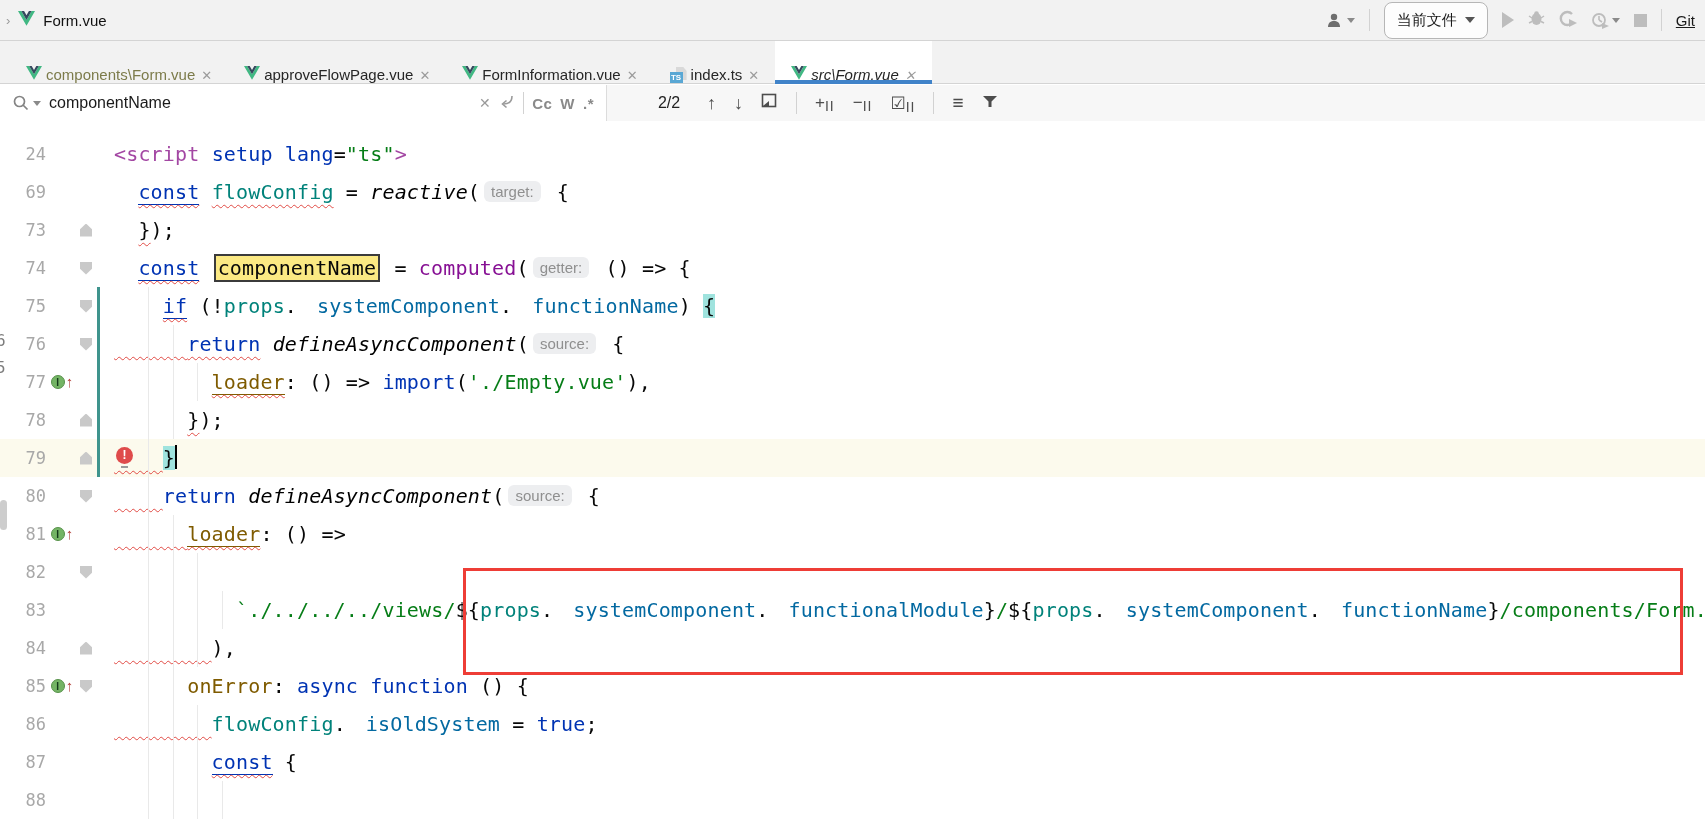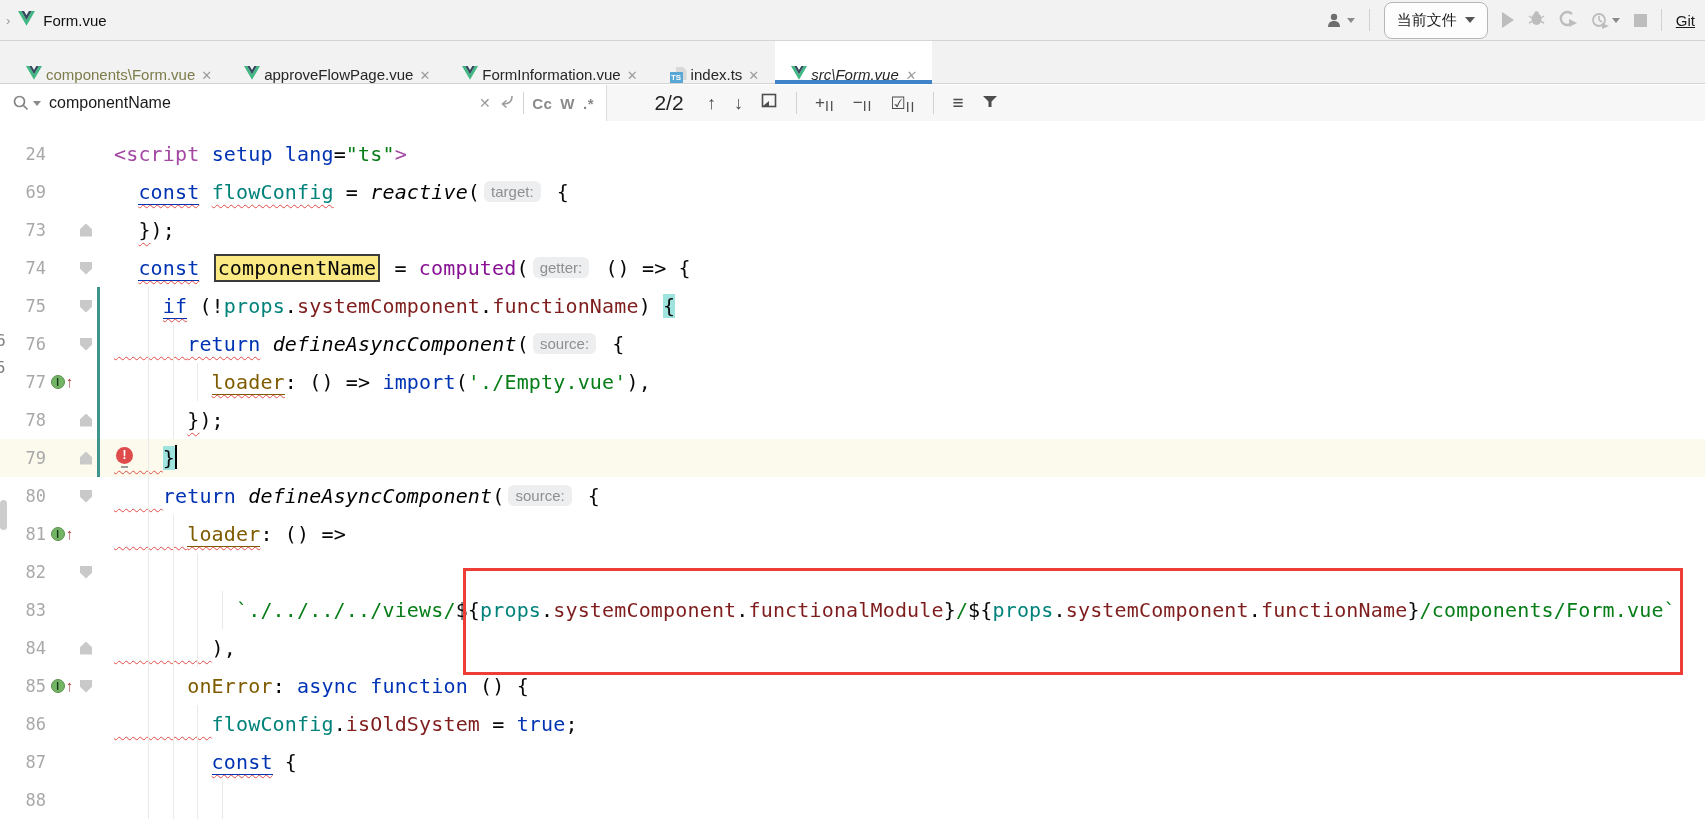--- a/index.html
+++ b/index.html
@@ -40,21 +40,21 @@
             font-size:8px;font-weight:bold;display:flex;align-items:center;justify-content:center;}
 
   
   #findbar{position:absolute;left:0;top:85px;width:100%;height:36px;background:#f7f7f7;
            border-bottom:1px solid #d4d4d4;display:flex;align-items:stretch;}
   #searchfield{width:607px;background:#fff;border-right:1px solid #dcdcdc;display:flex;
                align-items:center;padding:0 12px;box-sizing:border-box;gap:8px;}
   .query{font-size:16px;color:#1a1a1a;flex:1;}
   .toggle{color:#8a8a8a;font-size:15px;font-weight:bold;letter-spacing:.5px;}
   .find-right{display:flex;align-items:center;gap:18px;color:#565656;}
-  .counter{font-size:21px;color:#222;margin-left:42px;width:40px;text-align:center;}
+  .counter{font-size:16px;color:#222;margin-left:42px;width:40px;text-align:center;}
   .nav-arrow{font-size:18px;color:#4d4d4d;}
   .mini{font-size:17px;color:#4d4d4d;}
   .mini i{font-style:normal;font-size:14px;position:relative;top:3px;letter-spacing:1px;}
   .lines-icon{font-size:19px;color:#4d4d4d;}
 
   
   #editor{position:absolute;left:0;top:121px;width:100%;height:699px;background:#fff;padding-top:14px;box-sizing:border-box;}
   .row{position:relative;display:flex;height:38px;align-items:center;}
   .row.current{background:#fcfaed;}
   .ln{width:46px;flex:0 0 46px;text-align:right;font:17px/38px "DejaVu Sans Mono",monospace;color:#a8a8a8;}
@@ -69,21 +69,21 @@
   .fd.down{clip-path:polygon(0 0,100% 0,100% 55%,50% 100%,0 55%);}
   .fd.up{clip-path:polygon(50% 0,100% 45%,100% 100%,0 100%,0 45%);}
   .gi-circle{width:14px;height:14px;border-radius:50%;background:#74b465;border:1px solid #57924a;
              color:#14391a;font:bold 10px/14px "Liberation Sans",sans-serif;text-align:center;display:inline-block;box-sizing:border-box;}
   .gi-arrow{color:#b5443f;font-size:15px;font-weight:bold;line-height:14px;}
   .bulb{position:absolute;left:116px;top:8px;width:17px;height:17px;border-radius:50%;background:#df4b4b;
         color:#fff;font:bold 12px/17px "Liberation Sans",sans-serif;text-align:center;}
   .bulb::after{content:"";position:absolute;left:5px;bottom:-4px;width:7px;height:2px;background:#9a9a9a;}
 
   
-  .k{color:#0033b3;} .s{color:#067d17;} .p{color:#7f1d1d;} .v{color:#00827a;}
+  .k{color:#0033b3;} .s{color:#067d17;} .p{color:#0369a1;margin-left:20px;} .v{color:#00827a;}
   .fi{color:#000;font-style:italic;} .fp{color:#871094;} .key{color:#7f5b00;}
   .t{color:#a347a3;} .pl{color:#080808;}
   .u{border-bottom:1.5px solid currentColor;}
   .wavy{text-decoration:underline;text-decoration-style:wavy;text-decoration-color:#e14b45;
         text-decoration-thickness:1px;text-underline-offset:5px;}
   .m{background:#fbe983;border:2px solid #3b3b3b;padding:0 2px;margin:0 2px;}
   .br{background:#9fe3de;}
   .caret-bar{display:inline-block;width:2px;height:24px;background:#000;vertical-align:-4px;}
   .inlay{background:#edeef0;color:#8f8f8f;border-radius:6px;padding:2px 7px;margin:0 4px;
          font-family:"Liberation Sans",sans-serif;font-size:15px;letter-spacing:0;vertical-align:2px;}

